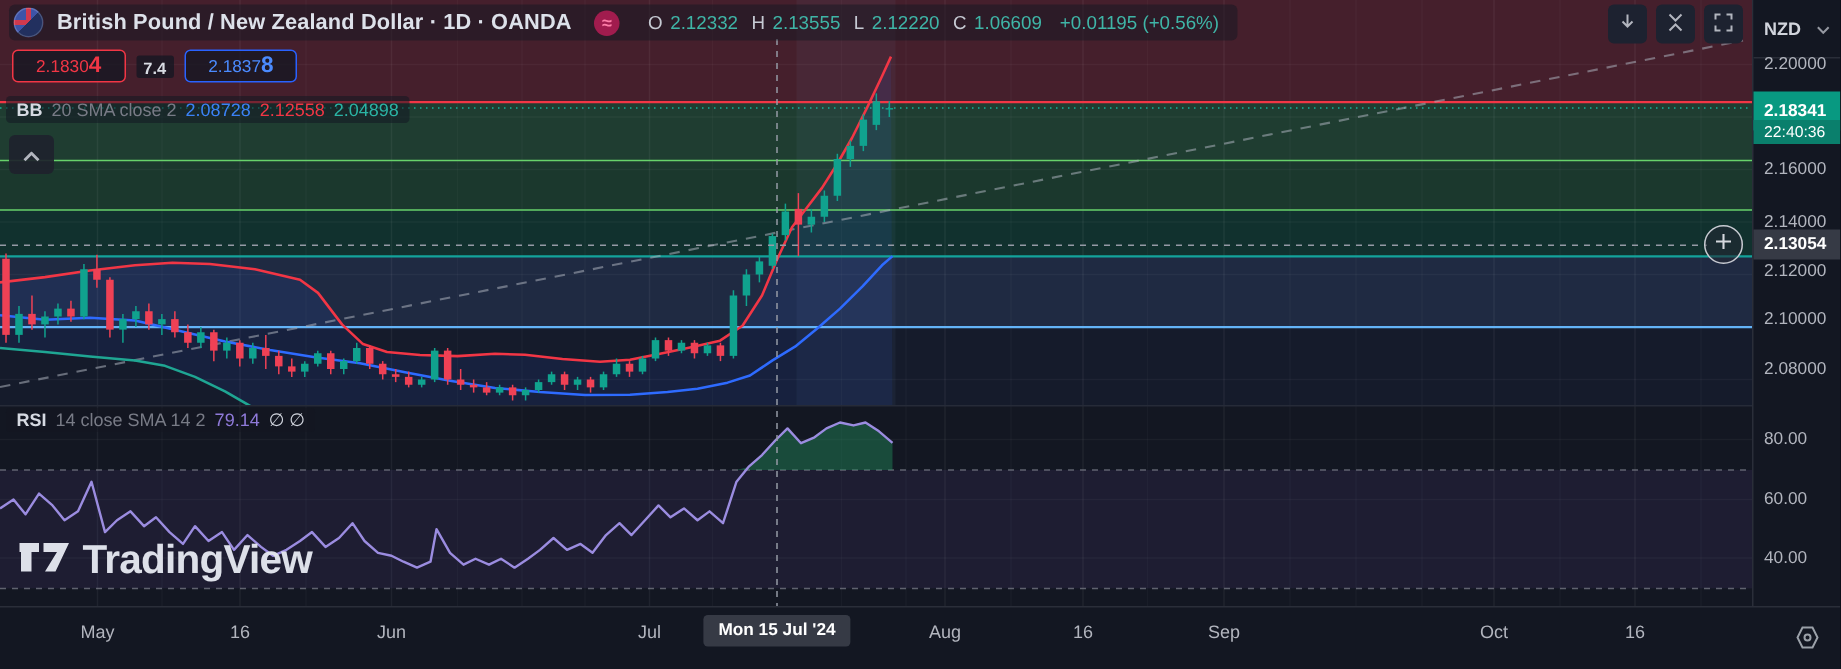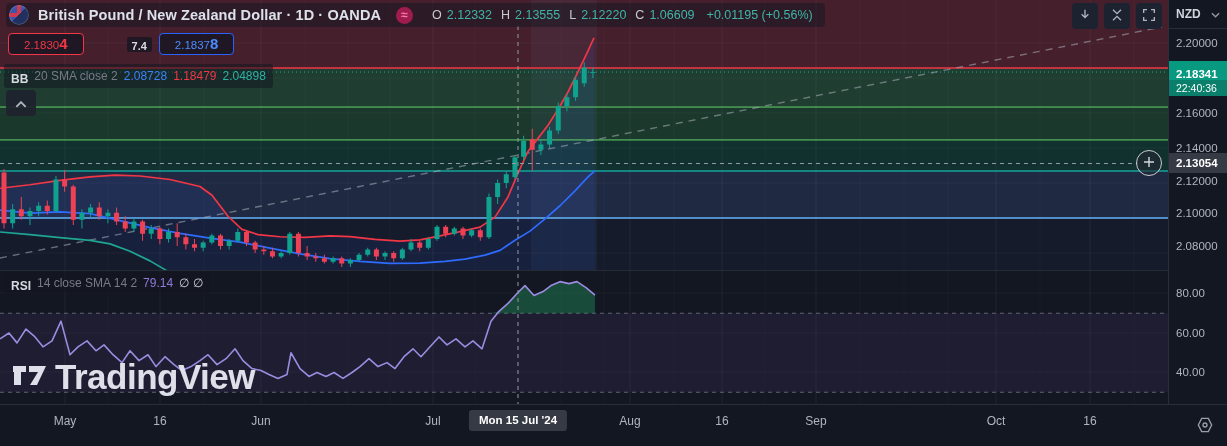--- a/index.html
+++ b/index.html
@@ -26,47 +26,47 @@
   .ohlc .v{color:#3fb5a7;margin-right:4px;}
   .ohlc .chg{color:#3fb5a7;margin-left:3px;}
 
   .row2{left:8px;top:33px;display:flex;align-items:center;gap:7px;}
   .price-box{height:20px;line-height:20px;padding:0 15px;border-radius:4px;font-size:11.5px;
         background:rgba(19,23,34,.75);display:flex;align-items:baseline;}
   .price-box.sell{border:1px solid #f23645;color:#f23645;}
   .price-box.buy{border:1px solid #2962ff;color:#4b8bff;}
   .big-digit{font-size:15px;font-weight:700;line-height:20px;}
   .spread{height:15px;line-height:18px;padding:0 5px;font-size:11px;font-weight:700;color:#d8dbe3;
-        background:rgba(19,23,34,.75);border-radius:2px;margin-left:36px;}
+        background:rgba(19,23,34,.75);border-radius:2px;}
 
   .row3{left:4px;top:64px;display:flex;align-items:center;gap:6px;font-size:12px;
         background:rgba(19,23,34,.55);border-radius:3px;padding:2px 7px;white-space:nowrap;}
-  .ind-name{color:#d6dae2;font-weight:700;margin-top:6px;}
+  .ind-name{color:#d6dae2;font-weight:700;}
   .ind-params{color:#787b86;}
   .c-blue{color:#3b82f6;} .c-red{color:#f23645;} .c-teal{color:#2bb3a4;} .c-purple{color:#8f7ad9;}
   .c-white{color:#cfd3dc;}
 
   .collapse-btn{left:6px;top:90px;width:30px;height:26px;background:rgba(30,34,45,.92);
         border:none;border-radius:4px;display:flex;align-items:center;justify-content:center;cursor:pointer;padding:0;}
 
   .rsi-row{left:4px;top:272px;display:flex;align-items:center;gap:6px;font-size:12px;
         background:rgba(19,23,34,.45);border-radius:3px;padding:1px 7px;white-space:nowrap;}
 
   
   .watermark{left:12px;top:357px;display:flex;align-items:center;gap:7px;opacity:.97;}
-  .watermark .wm-text{font-size:35px;font-weight:700;color:#e4e7ef;letter-spacing:-.5px;text-align:right;}
+  .watermark .wm-text{font-size:27px;font-weight:700;color:#e4e7ef;letter-spacing:-.5px;text-align:right;}
 
   
   .tb-btn{top:3px;width:26px;height:26px;background:#1d2230;border:none;border-radius:4px;
         display:flex;align-items:center;justify-content:center;cursor:pointer;padding:0;}
 
   
   .price-axis{left:1168px;top:0;width:59px;height:404px;background:#131722;border-left:1px solid #2a2e39;box-sizing:border-box;}
   .axis-label{position:absolute;left:7px;transform:translateY(-50%);font-size:11.5px;color:#b2b5be;white-space:nowrap;}
-  .currency-btn{position:absolute;left:0;top:0;width:100%;height:29px;background:#131722;border:none;
+  .currency-btn{position:absolute;left:0;top:0;width:100%;height:39px;background:#131722;border:none;
         border-bottom:1px solid #2a2e39;color:#d1d4dc;font-size:12px;font-weight:600;cursor:pointer;
         display:flex;align-items:center;justify-content:space-between;padding:0 7px;box-sizing:border-box;
         font-family:"Liberation Sans",sans-serif;}
   .badge{position:absolute;left:0;width:100%;color:#fff;font-size:11.5px;font-weight:600;
         display:flex;align-items:center;padding-left:7px;box-sizing:border-box;}
   .badge.current{height:26px;background:#089981;}
   .badge.countdown{height:16px;background:#0a7f6c;font-size:10.5px;font-weight:400;}
   .badge.crosshair-p{height:20px;background:#363a45;font-weight:700;}
 
   .time-axis{left:0;top:404px;width:1227px;height:34px;background:#131722;border-top:1px solid #2a2e39;box-sizing:border-box;}
@@ -328,21 +328,21 @@
     <span class="spread">7.4</span>
     <span class="price-box buy">
         <span class="js-biglast"><span>2.1837</span><span class="big-digit">8</span></span>
       </span>
   </div>
 
   <div class="abs row3">
     <span class="ind-name">BB</span>
     <span class="ind-params">20 SMA close 2</span>
     <span class="c-blue">2.08728</span>
-    <span class="c-red">1.18479</span>
+    <span class="c-red">2.12558</span>
     <span class="c-teal">2.04898</span>
   </div>
 
   <button class="abs collapse-btn">
     <span>
       <svg width="12" height="7" viewBox="0 0 10 6">
           <path d="M1 5l4-4 4 4" fill="none" stroke="#b2b5be" stroke-width="1.6"></path>
         </svg>
     </span>
   </button>

